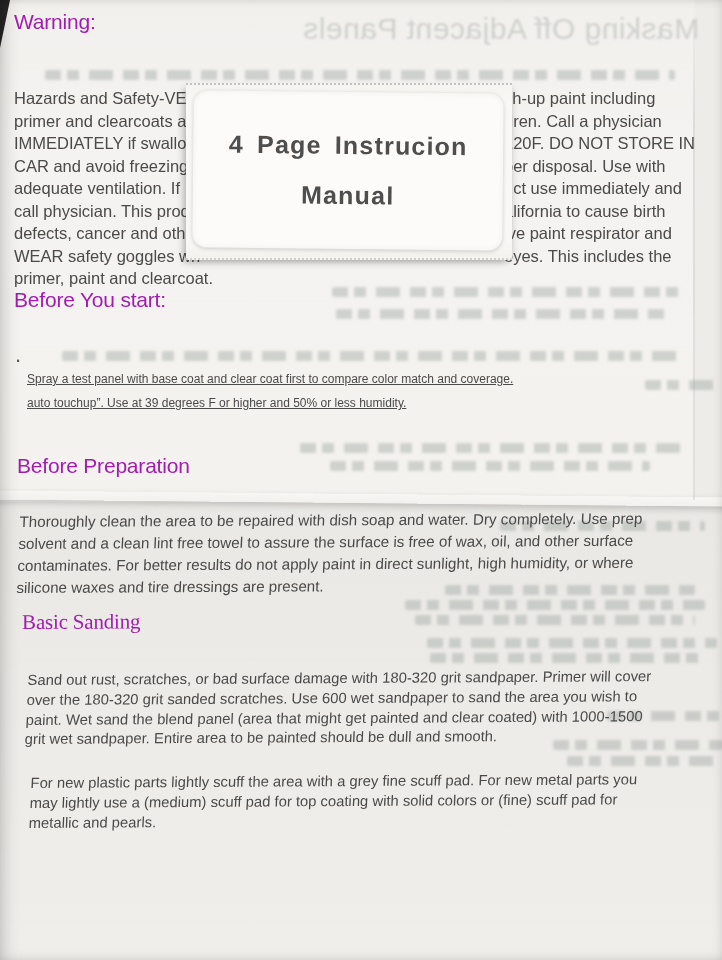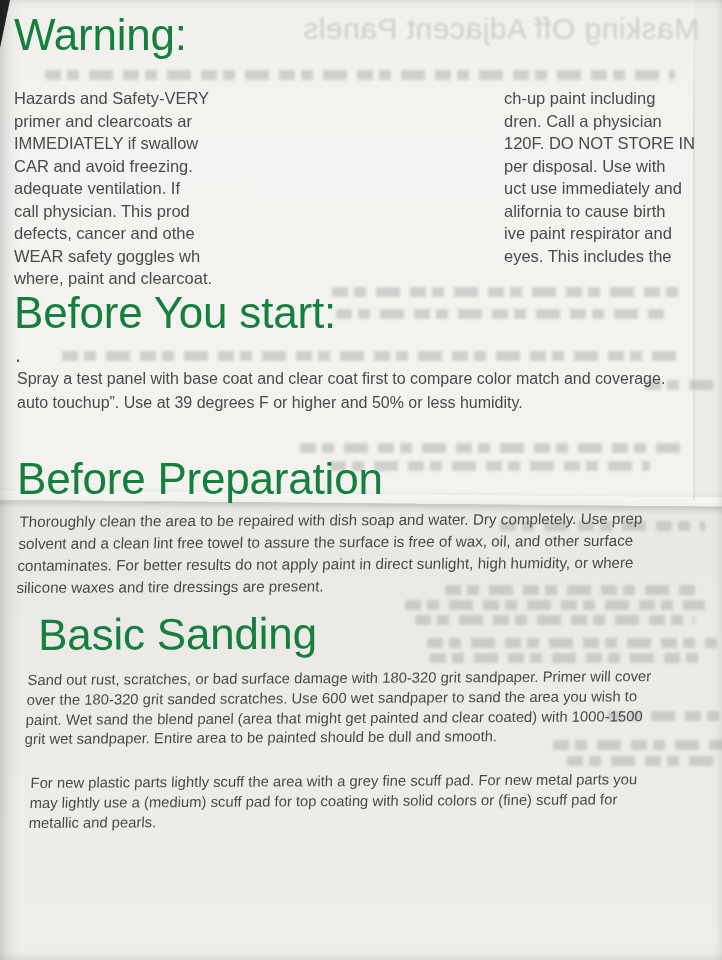--- a/index.html
+++ b/index.html
@@ -50,38 +50,38 @@
   .ghost {
     position:absolute; height:10px; z-index:2; opacity:0.40; border-radius:2px;
     filter:blur(1.8px);
     background:repeating-linear-gradient(90deg,
       #9aa09c 0 16px, transparent 16px 22px,
       #9aa09c 22px 34px, transparent 34px 44px,
       #9aa09c 44px 68px, transparent 68px 78px);
   }
   
   .h {
-    position:absolute; z-index:3; font-size:44px; line-height:1.15;
-    color:#15803d; letter-spacing:-0.2px; white-space:nowrap;
+    position:absolute; z-index:3; font-size:21px; line-height:1.15;
+    color:#a21caf; letter-spacing:-0.2px; white-space:nowrap;
   }
   .warning-h  { left:14px; top:10px; }
   .before-h   { left:14px; top:288px; }
   .surface-h  { left:17px; top:454px; }
-  .sanding-h  { left:38px; top:610px; transform:rotate(-0.3deg); transform-origin:left top; }
+  .sanding-h  { left:22px; top:610px; transform:rotate(-0.3deg); transform-origin:left top;font-family:Liberation Serif, serif; }
   .stray-dot  { position:absolute; left:15px; top:342px; z-index:3; font-size:22px; color:#575757; }
   
   .warn-par {
     position:absolute; left:14px; top:87px; width:694px; z-index:3;
     font-size:16.5px; line-height:22.5px; color:#4a4a4a;
   }
   .wrow { position:relative; height:22.5px; white-space:nowrap; }
   .wr   { position:absolute; left:490px; top:0; }
   .par  { position:absolute; z-index:3; color:#4a4a4a; }
   .pline{ white-space:nowrap; }
-  .before-p  { left:17px; top:367px; font-size:16px; line-height:24.3px; }
+  .before-p  { left:27px; top:367px; font-size:12px; line-height:24.3px;text-decoration:underline; }
   .surface-p { left:20px; top:511px; font-size:15.2px; line-height:22px;
                transform:skewX(-3deg) rotate(-0.3deg); transform-origin:left top; }
   .sand-p1   { left:28px; top:671px; font-size:14.8px; line-height:19.8px;
                transform:skewX(-3deg) rotate(-0.35deg); transform-origin:left top; }
   .sand-p2   { left:31px; top:774px; font-size:14.8px; line-height:19.8px;
                transform:skewX(-3deg) rotate(-0.35deg); transform-origin:left top; }
   
   .sticker {
     position:absolute; left:186px; top:83px; width:326px; height:173px; z-index:4;
     background:linear-gradient(180deg,#f5f4f1, #f9f8f6 12%, #f9f8f6 88%, #f3f2ef);
@@ -135,23 +135,29 @@
   <div class="h warning-h">Warning:</div>
   <div class="warn-par">
     <div class="wrow"><span class="wl">Hazards and Safety-VERY</span><span class="wr">ch-up paint including</span></div>
     <div class="wrow"><span class="wl">primer and clearcoats ar</span><span class="wr">dren. Call a physician</span></div>
     <div class="wrow"><span class="wl">IMMEDIATELY if swallow</span><span class="wr">120F. DO NOT STORE IN</span></div>
     <div class="wrow"><span class="wl">CAR and avoid freezing.</span><span class="wr">per disposal. Use with</span></div>
     <div class="wrow"><span class="wl">adequate ventilation. If</span><span class="wr">uct use immediately and</span></div>
     <div class="wrow"><span class="wl">call physician. This prod</span><span class="wr">alifornia to cause birth</span></div>
     <div class="wrow"><span class="wl">defects, cancer and othe</span><span class="wr">ive paint respirator and</span></div>
     <div class="wrow"><span class="wl">WEAR safety goggles wh</span><span class="wr">eyes. This includes the</span></div>
-    <div class="wrow"><span class="wl">where, paint and clearcoat.</span><span class="wr"></span></div>
+    <div class="wrow"><span class="wl">primer, paint and clearcoat.</span><span class="wr"></span></div>
   </div>
 
+  <div class="sticker">
+    <div class="sticker-label">
+      <div class="sticker-text">4 Page Instrucion</div>
+      <div class="sticker-text">Manual</div>
+    </div>
+  </div>
 
   <div class="h before-h">Before You start:</div>
   <div class="stray-dot">.</div>
   <div class="par before-p">
     <div class="pline">Spray a test panel with base coat and clear coat first to compare color match and coverage.</div>
     <div class="pline">auto touchup”.  Use at 39 degrees F or higher and 50% or less humidity.</div>
   </div>
 
   <div class="h surface-h">Before Preparation</div>
   <div class="par surface-p">

